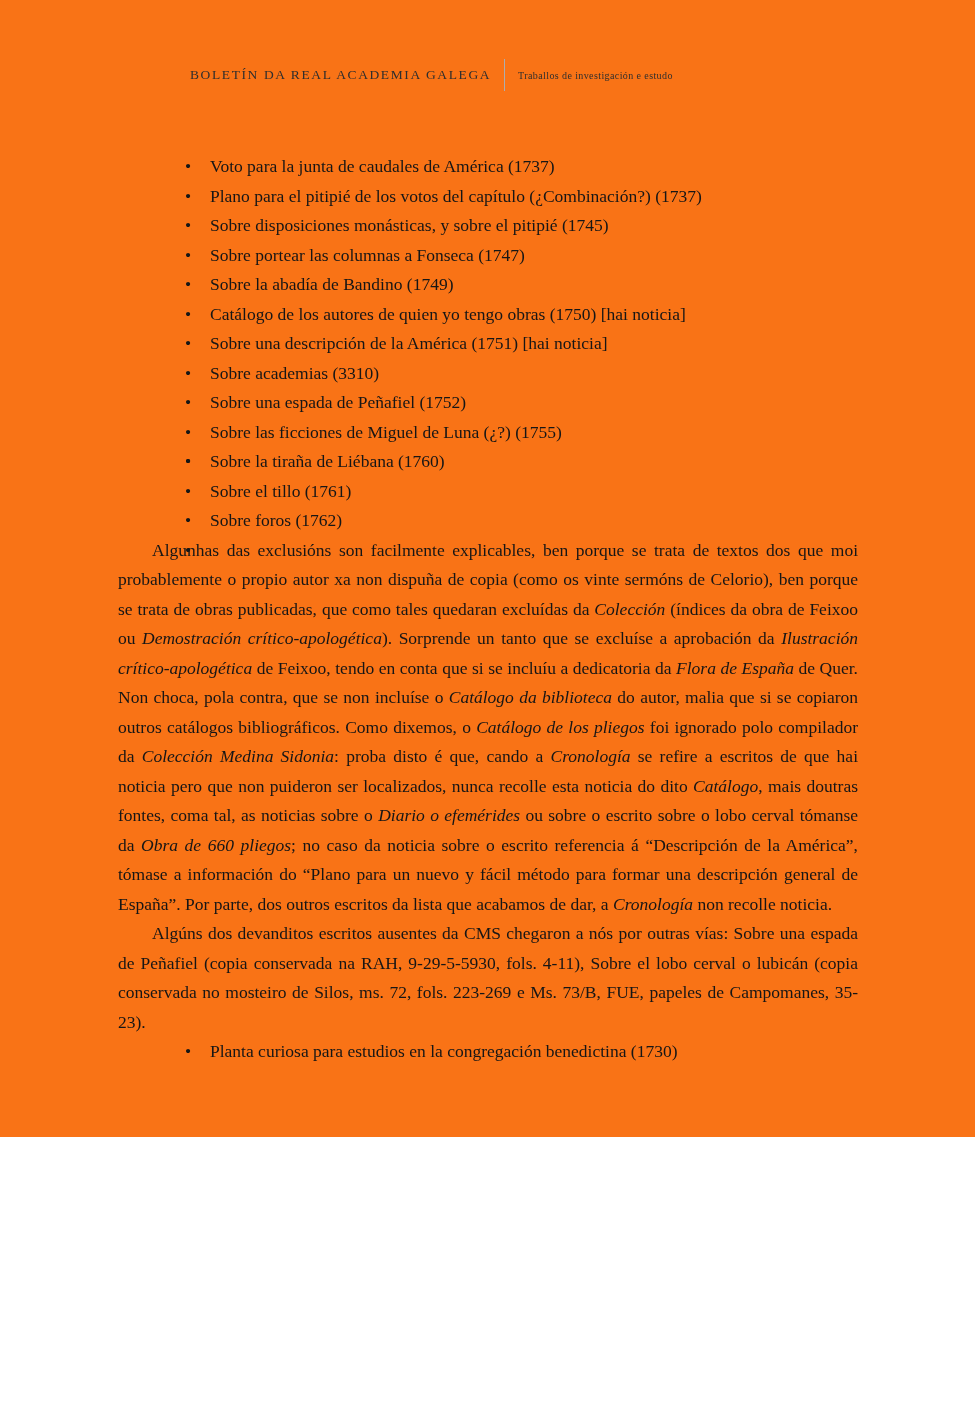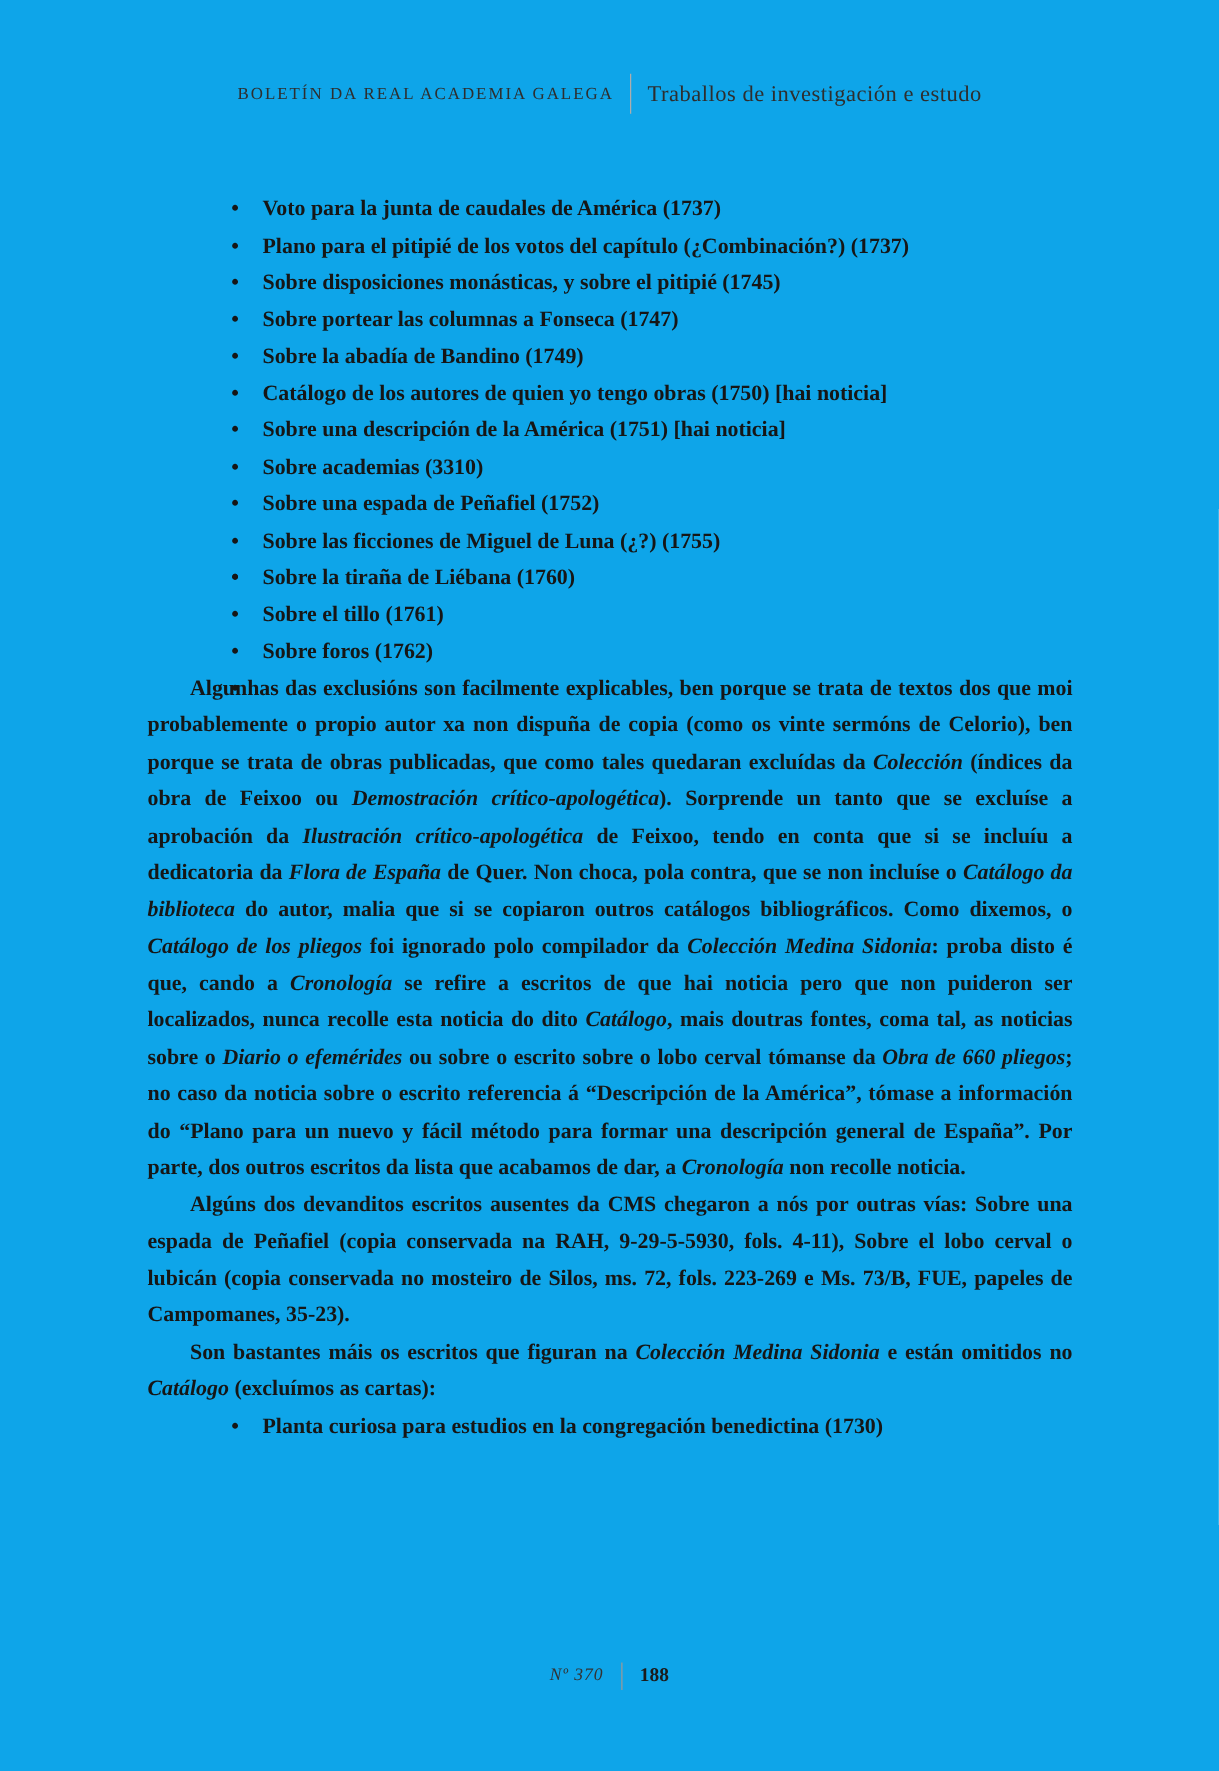--- a/index.html
+++ b/index.html
@@ -4,22 +4,22 @@
 <style>
   html, body { margin: 0; padding: 0; }
   body {
     background: #ffffff;
     font-family: "Liberation Serif", serif;
     -webkit-font-smoothing: antialiased;
   }
   .page {
     position: relative;
     width: 975px;
-    height: 1417px;
-    background: #0ea5e9;
+    height: 1137px;
+    background: #f97316;
     color: #1b1b1b;
     overflow: hidden;
   }
 
   
   .page-header {
     position: absolute;
     top: 58px;
     left: 190px;
     display: flex;
@@ -32,36 +32,35 @@
     letter-spacing: 1.6px;
     color: #2e2e2e;
     white-space: nowrap;
   }
   .header-divider {
     width: 1px;
     height: 32px;
     background: #adadad;
   }
   .section-title {
-    font-size: 18px;
+    font-size: 10px;
     letter-spacing: 0.4px;
     color: #2e2e2e;
     white-space: nowrap;
   }
 
   
   .page-body {
     position: absolute;
     top: 152px;
     left: 118px;
     width: 740px;
     font-size: 17.5px;
     line-height: 29.5px;
     color: #161616;
-    font-weight: bold;
   }
 
   
   .bullet-list {
     list-style: none;
     margin: 0;
     padding: 0;
   }
   .bullet-item {
     position: relative;
@@ -158,21 +157,20 @@
 
         <li class="bullet-item"><span class="bullet"></span></li>
       </ul>
 
     <div class="paragraphs">
 
         <p class="body-paragraph"><span>Algunhas das exclusións son facilmente explicables, ben porque se trata de textos dos que moi probablemente o propio autor xa non dispuña de copia (como os vinte sermóns de Celorio), ben porque se trata de obras publicadas, que como tales quedaran excluídas da </span><span class="italic">Colección</span><span> (índices da obra de Feixoo ou </span><span class="italic">Demostración crítico-apologética</span><span>). Sorprende un tanto que se excluíse a aprobación da </span><span class="italic">Ilustración crítico-apologética</span><span> de Feixoo, tendo en conta que si se incluíu a dedicatoria da </span><span class="italic">Flora de España</span><span> de Quer. Non choca, pola contra, que se non incluíse o </span><span class="italic">Catálogo da biblioteca</span><span> do autor, malia que si se copiaron outros catálogos bibliográficos. Como dixemos, o </span><span class="italic">Catálogo de los pliegos</span><span> foi ignorado polo compilador da </span><span class="italic">Colección Medina Sidonia</span><span>: proba disto é que, cando a </span><span class="italic">Cronología</span><span> se refire a escritos de que hai noticia pero que non puideron ser localizados, nunca recolle esta noticia do dito </span><span class="italic">Catálogo</span><span>, mais doutras fontes, coma tal, as noticias sobre o </span><span class="italic">Diario o efemérides</span><span> ou sobre o escrito sobre o lobo cerval tómanse da </span><span class="italic">Obra de 660 pliegos</span><span>; no caso da noticia sobre o escrito referencia á “Descripción de la América”, tómase a información do “Plano para un nuevo y fácil método para formar una descripción general de España”. Por parte, dos outros escritos da lista que acabamos de dar, a </span><span class="italic">Cronología</span><span> non recolle noticia.</span></p>
 
         <p class="body-paragraph"><span>Algúns dos devanditos escritos ausentes da CMS chegaron a nós por outras vías: Sobre una espada de Peñafiel (copia conservada na RAH, 9-29-5-5930, fols. 4-11), Sobre el lobo cerval o lubicán (copia conservada no mosteiro de Silos, ms. 72, fols. 223-269 e Ms. 73/B, FUE, papeles de Campomanes, 35-23).</span></p>
 
-        <p class="body-paragraph"><span>Son bastantes máis os escritos que figuran na </span><span class="italic">Colección Medina Sidonia</span><span> e están omitidos no </span><span class="italic">Catálogo</span><span> (excluímos as cartas):</span></p>
       </div>
 
     <ul class="bullet-list">
 
 
         <li class="bullet-item"><span class="bullet"></span><span class="item-text">Planta curiosa para estudios en la congregación benedictina (1730)</span></li>
       </ul>
 
   </main>
 

